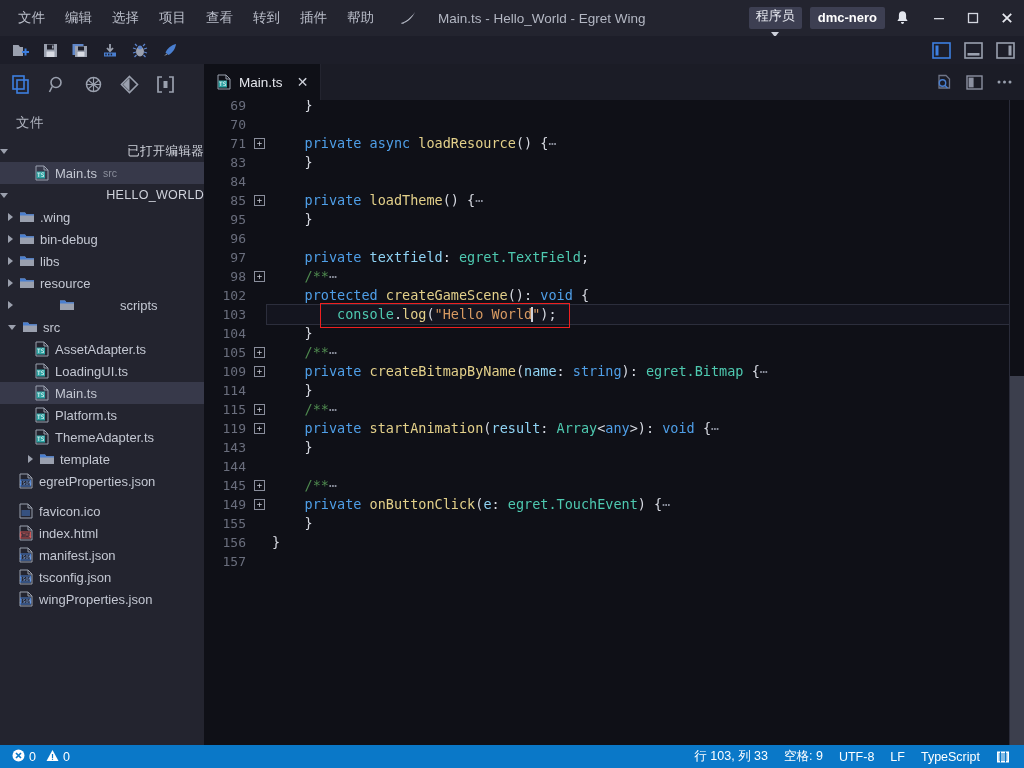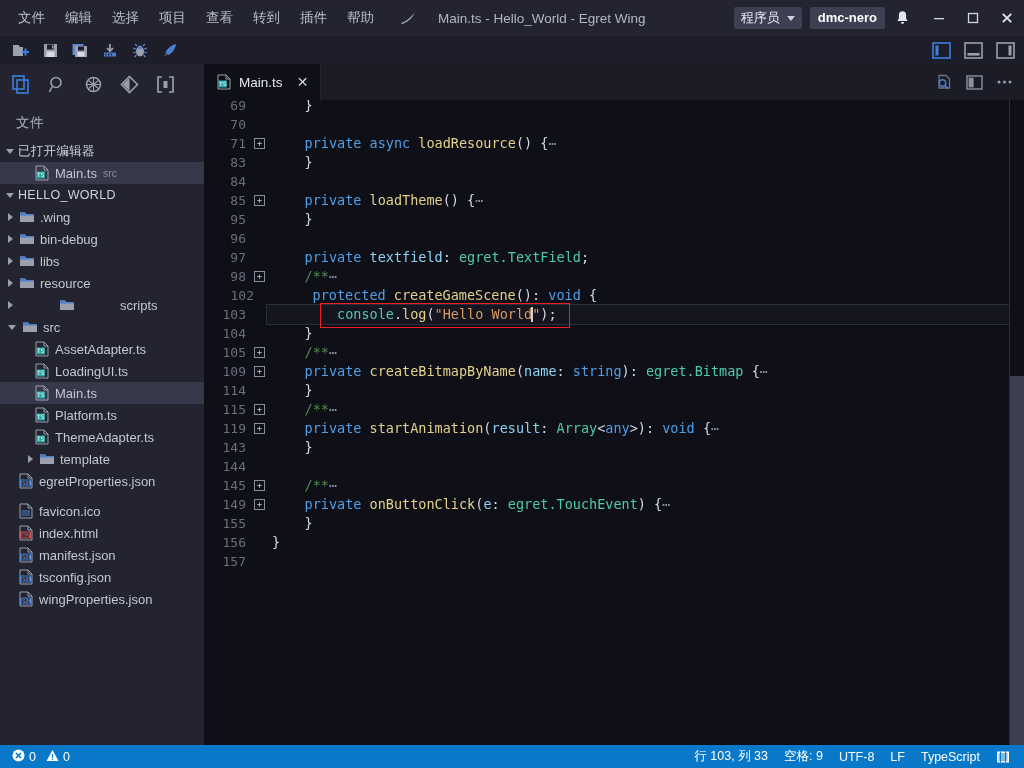--- a/index.html
+++ b/index.html
@@ -28,21 +28,21 @@
     color: #b3b7c3; font-size: 13.5px;
   }
   .egret-logo { width: 16px; height: 14px; display: block; }
   .title-right {
     position: absolute; right: 0; top: 0; height: 36px;
     display: flex; align-items: center; gap: 0px;
   }
   .role-select {
     display: flex; align-items: center; gap: 7px;
     background: #3d3f52; color: #e6e8ef; font-size: 13px;
-    height: 22px; padding: 0 7px; border-radius: 2px; margin-right: 8px;
+    height: 22px; padding: 0 7px; border-radius: 2px; margin-right: 8px; flex-direction: column;
   }
   .caret-down {
     width: 0; height: 0; border-left: 4px solid transparent;
     border-right: 4px solid transparent; border-top: 5px solid #cdd0da;
   }
   .user-badge {
     background: #3d3f52; color: #ffffff; font-size: 13px; font-weight: bold;
     height: 22px; line-height: 22px; padding: 0 8px; border-radius: 2px;
     margin-right: 10px;
   }
@@ -84,22 +84,22 @@
 
   
   .sidebar {
     position: absolute; left: 0; top: 104px; width: 204px; height: 641px;
     background: #23242f; color: #b6bac6; font-size: 13px; overflow: hidden;
   }
   .sb-title {
     padding: 10px 0 8px 16px; color: #aeb2be; font-size: 13.5px; letter-spacing: .5px;
   }
   .sec-header {
-    display: flex; align-items: center; height: 22px; padding-left: 6px;
-    color: #cfd2db; font-size: 12.5px; letter-spacing: .3px;
+    display: flex; align-items: center; height: 22px; padding-left: 0;
+    color: #cfd2db; font-size: 12.5px; letter-spacing: .3px; justify-content: space-between;
   }
   .tri {
     width: 0; height: 0; margin-right: 4px;
     border-left: 4px solid transparent; border-right: 4px solid transparent;
     border-top: 5px solid #9ba0ad;
   }
   .tri.right {
     border-top: 4px solid transparent; border-bottom: 4px solid transparent;
     border-left: 5px solid #9ba0ad; border-right: 0;
   }
@@ -598,21 +598,21 @@
           <div class="code-line" style="position: absolute; left: 0px; right: 0px; top: -4px;"><span class="lnum">69</span><span class="ltext"><span class="pn">    }</span></span></div>
           <div class="code-line" style="position: absolute; left: 0px; right: 0px; top: 15px;"><span class="lnum">70</span><span class="ltext"></span></div>
           <div class="code-line" style="position: absolute; left: 0px; right: 0px; top: 34px;"><span class="lnum">71</span><span class="fold">+</span><span class="ltext"><span class="pl">    </span><span class="kw">private</span><span class="pl"> </span><span class="kw">async</span><span class="pl"> </span><span class="fn">loadResource</span><span class="pn">() {</span><span class="dots">⋯</span></span></div>
           <div class="code-line" style="position: absolute; left: 0px; right: 0px; top: 53px;"><span class="lnum">83</span><span class="ltext"><span class="pn">    }</span></span></div>
           <div class="code-line" style="position: absolute; left: 0px; right: 0px; top: 72px;"><span class="lnum">84</span><span class="ltext"></span></div>
           <div class="code-line" style="position: absolute; left: 0px; right: 0px; top: 91px;"><span class="lnum">85</span><span class="fold">+</span><span class="ltext"><span class="pl">    </span><span class="kw">private</span><span class="pl"> </span><span class="fn">loadTheme</span><span class="pn">() {</span><span class="dots">⋯</span></span></div>
           <div class="code-line" style="position: absolute; left: 0px; right: 0px; top: 110px;"><span class="lnum">95</span><span class="ltext"><span class="pn">    }</span></span></div>
           <div class="code-line" style="position: absolute; left: 0px; right: 0px; top: 129px;"><span class="lnum">96</span><span class="ltext"></span></div>
           <div class="code-line" style="position: absolute; left: 0px; right: 0px; top: 148px;"><span class="lnum">97</span><span class="ltext"><span class="pl">    </span><span class="kw">private</span><span class="pl"> </span><span class="var">textfield</span><span class="pn">: </span><span class="ty">egret.TextField</span><span class="pn">;</span></span></div>
           <div class="code-line" style="position: absolute; left: 0px; right: 0px; top: 167px;"><span class="lnum">98</span><span class="fold">+</span><span class="ltext"><span class="pl">    </span><span class="cm">/**</span><span class="dots">⋯</span></span></div>
-          <div class="code-line" style="position: absolute; left: 8px; right: 0px; top: 186px;"><span class="lnum">102</span><span class="ltext"><span class="pl">    </span><span class="kw">protected</span><span class="pl"> </span><span class="fn">createGameScene</span><span class="pn">(): </span><span class="kw">void</span><span class="pn"> {</span></span></div>
+          <div class="code-line" style="position: absolute; left: 0px; right: 0px; top: 186px;"><span class="lnum">102</span><span class="ltext"><span class="pl">    </span><span class="kw">protected</span><span class="pl"> </span><span class="fn">createGameScene</span><span class="pn">(): </span><span class="kw">void</span><span class="pn"> {</span></span></div>
           <div class="code-line" style="position: absolute; left: 0px; right: 0px; top: 205px;"><div class="cur-line" style="top: -1px;"></div><span class="lnum">103</span><span class="ltext"><span class="pl">        </span><span class="ty">console</span><span class="pn">.</span><span class="fn">log</span><span class="pn">(</span><span class="str">"Hello World</span><span class="caret"></span><span class="str">"</span><span class="pn">);</span></span></div>
           <div class="code-line" style="position: absolute; left: 0px; right: 0px; top: 224px;"><span class="lnum">104</span><span class="ltext"><span class="pn">    }</span></span></div>
           <div class="code-line" style="position: absolute; left: 0px; right: 4px; top: 243px;"><span class="lnum">105</span><span class="fold">+</span><span class="ltext"><span class="pl">    </span><span class="cm">/**</span><span class="dots">⋯</span></span></div>
           <div class="code-line" style="position: absolute; left: 0px; right: 0px; top: 262px;"><span class="lnum">109</span><span class="fold">+</span><span class="ltext"><span class="pl">    </span><span class="kw">private</span><span class="pl"> </span><span class="fn">createBitmapByName</span><span class="pn">(</span><span class="var">name</span><span class="pn">: </span><span class="kw">string</span><span class="pn">): </span><span class="ty">egret.Bitmap</span><span class="pn"> {</span><span class="dots">⋯</span></span></div>
           <div class="code-line" style="position: absolute; left: 0px; right: 0px; top: 281px;"><span class="lnum">114</span><span class="ltext"><span class="pn">    }</span></span></div>
           <div class="code-line" style="position: absolute; left: 0px; right: 0px; top: 300px;"><span class="lnum">115</span><span class="fold">+</span><span class="ltext"><span class="pl">    </span><span class="cm">/**</span><span class="dots">⋯</span></span></div>
           <div class="code-line" style="position: absolute; left: 0px; right: 0px; top: 319px;"><span class="lnum">119</span><span class="fold">+</span><span class="ltext"><span class="pl">    </span><span class="kw">private</span><span class="pl"> </span><span class="fn">startAnimation</span><span class="pn">(</span><span class="var">result</span><span class="pn">: </span><span class="ty">Array</span><span class="pn">&lt;</span><span class="kw">any</span><span class="pn">&gt;): </span><span class="kw">void</span><span class="pn"> {</span><span class="dots">⋯</span></span></div>
           <div class="code-line" style="position: absolute; left: 0px; right: 0px; top: 338px;"><span class="lnum">143</span><span class="ltext"><span class="pn">    }</span></span></div>
           <div class="code-line" style="position: absolute; left: 0px; right: 0px; top: 357px;"><span class="lnum">144</span><span class="ltext"></span></div>
           <div class="code-line" style="position: absolute; left: 0px; right: 0px; top: 376px;"><span class="lnum">145</span><span class="fold">+</span><span class="ltext"><span class="pl">    </span><span class="cm">/**</span><span class="dots">⋯</span></span></div>

